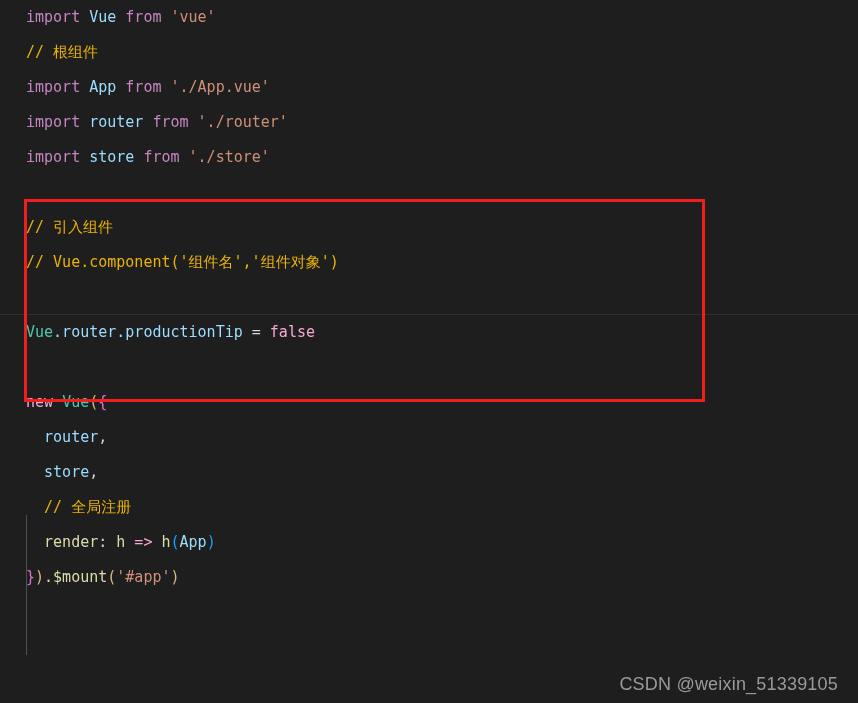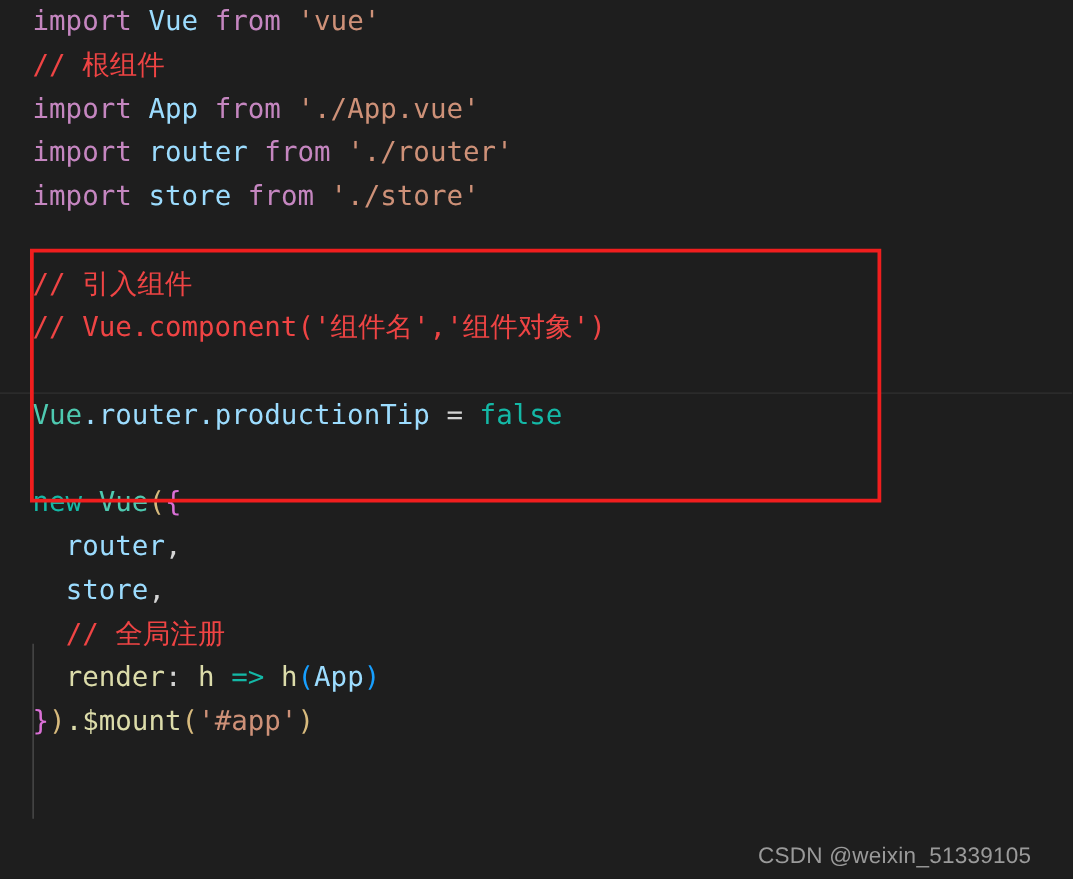--- a/index.html
+++ b/index.html
@@ -23,21 +23,21 @@
     top: 0;
     width: 858px;
     height: 703px;
   }
   .line {
     position: relative;
     height: 35px;
     line-height: 35px;
     padding-left: 26px;
     white-space: pre;
-    font-size: 22px;
+    font-size: 15px;
     letter-spacing: 0px;
     color: #d4d4d4;
   }
   .line.blank { color: transparent; }
 
   
   .rule-top::before,
   .rule-bottom::after {
     content: "";
     position: absolute;
@@ -45,24 +45,24 @@
     width: 858px;
     height: 1px;
     background: #303030;
   }
   .rule-bottom::after { bottom: 0; }
 
   
   .t-kw       { color: #c586c0; }  
   .t-ident    { color: #9cdcfe; }  
   .t-str      { color: #ce9178; }  
-  .t-com      { color: #ef4444; }  
+  .t-com      { color: #eab308; }  
   .t-class    { color: #4ec9b0; }  
   .t-fn       { color: #dcdcaa; }  
-  .t-ctrl     { color: #14b8a6; }  
+  .t-ctrl     { color: #f9a8d4; }  
   .t-punct    { color: #d4d4d4; }
   .t-p-gold   { color: #d7ba7d; }  
   .t-p-pink   { color: #da70d6; }  
   .t-p-blue   { color: #179fff; }  
 
   
   .squiggle {
     text-decoration-line: underline;
     text-decoration-style: wavy;
     text-decoration-color: #3794ff;
@@ -88,21 +88,21 @@
     width: 681px;
     height: 203px;
     border: 3px solid #f01e1e;
     box-sizing: border-box;
     pointer-events: none;
   }
 
   
   #watermark {
     position: absolute;
-    right: 33px;
+    right: 20px;
     bottom: 8px;
     font-family: "Liberation Sans", sans-serif;
     font-size: 18px;
     color: #9a9a9a;
     letter-spacing: 0.2px;
   }
 </style>
 </head>
 <body>
 

